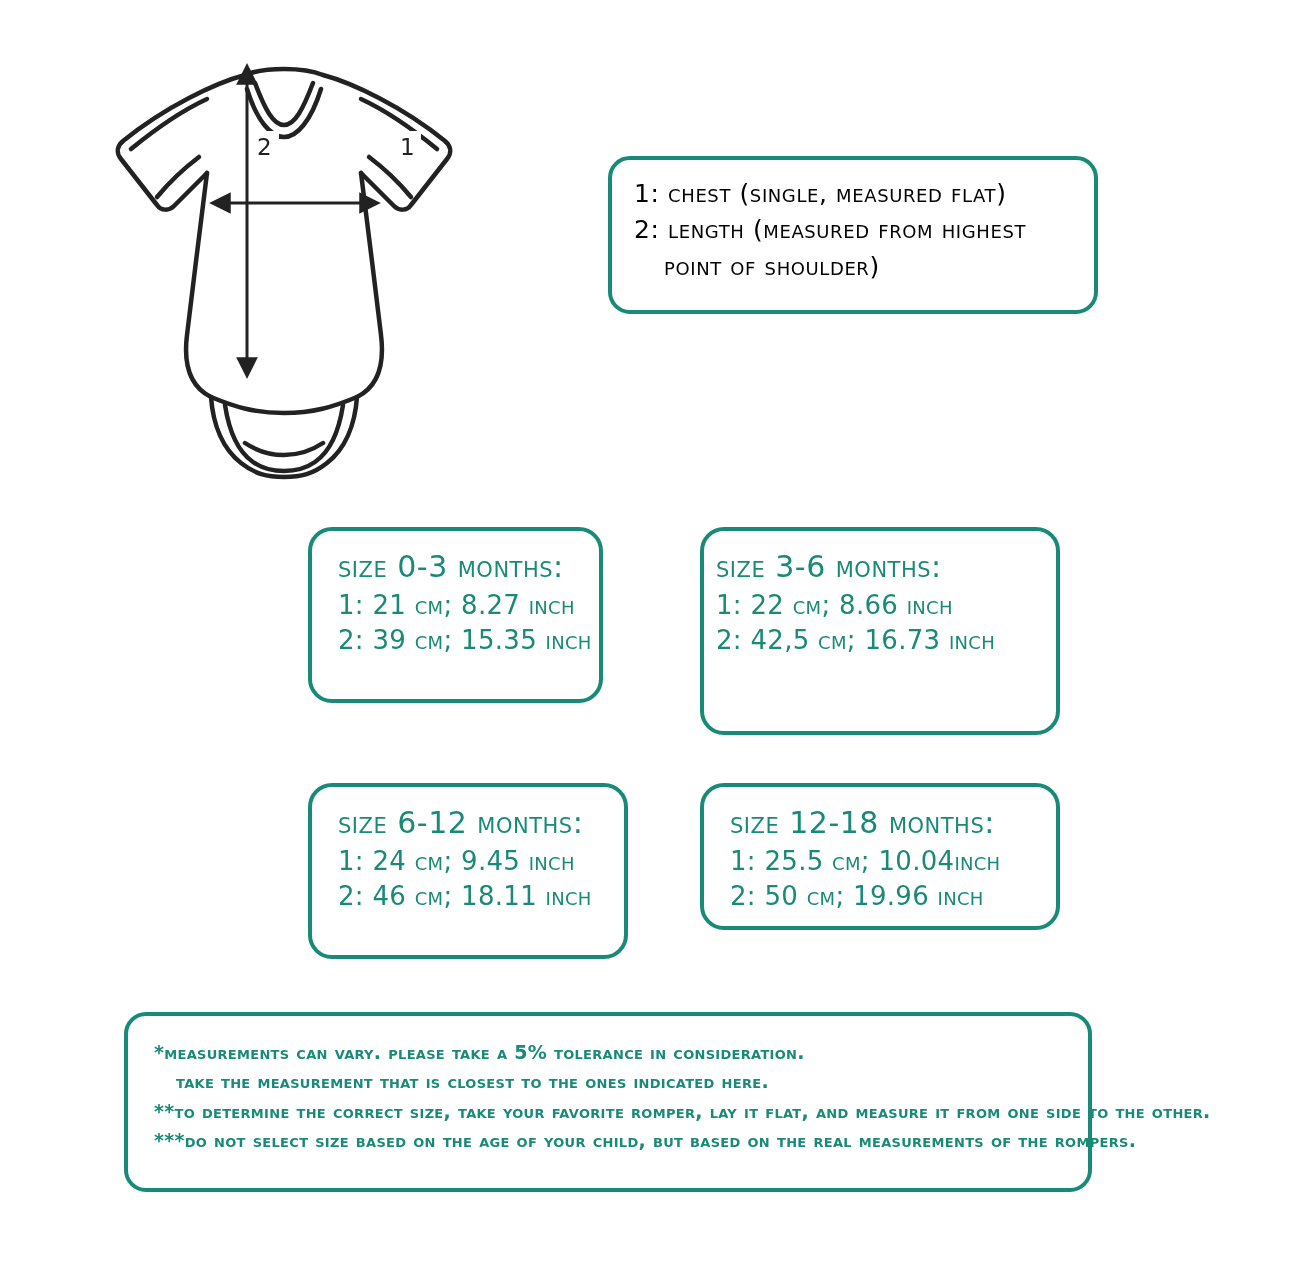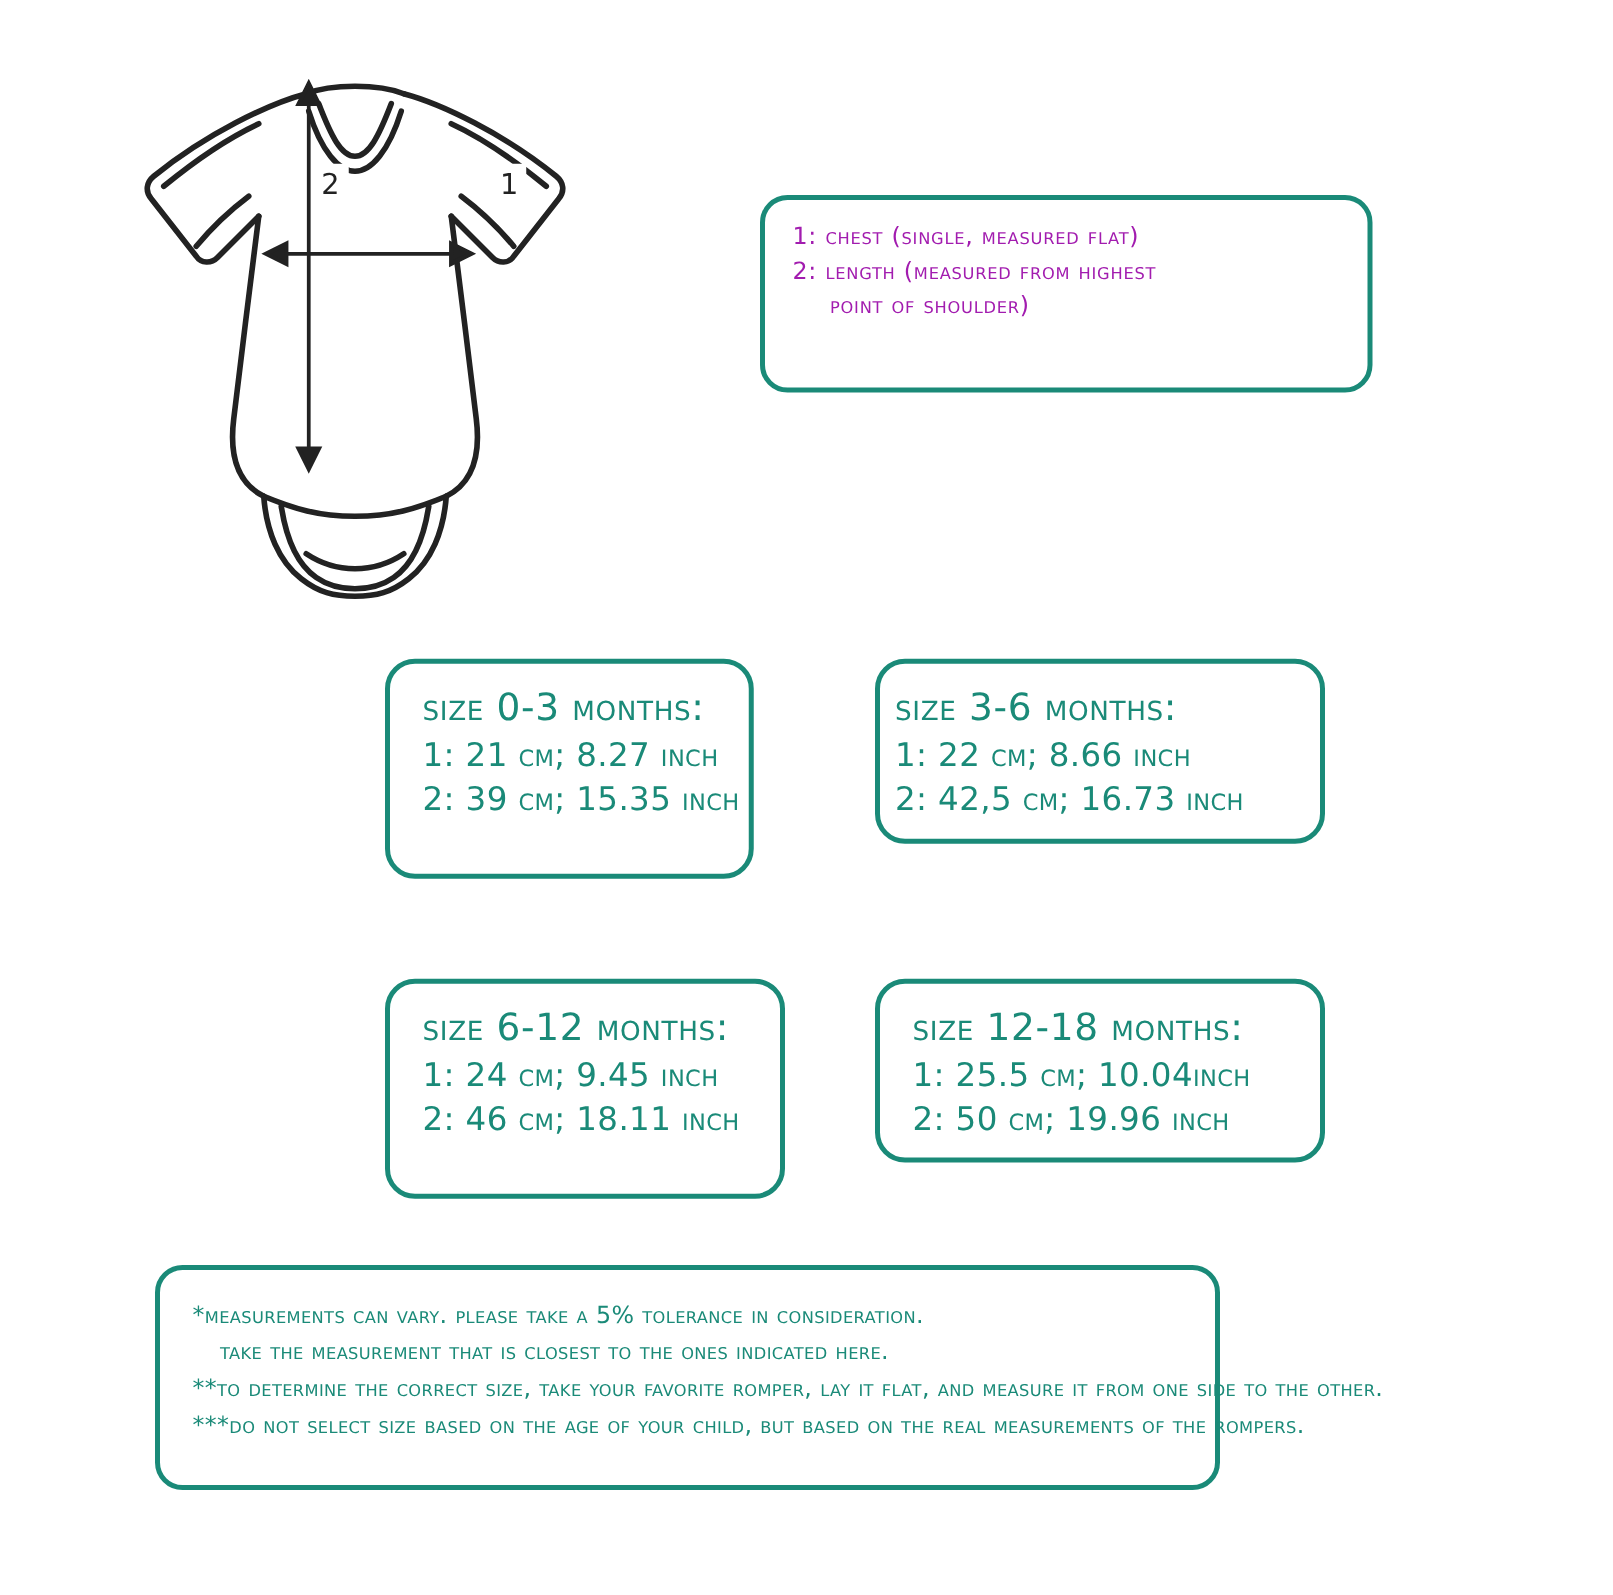--- a/index.html
+++ b/index.html
@@ -30,42 +30,42 @@
     left: 608px;
     top: 156px;
     width: 490px;
     height: 158px;
     border: 4px solid #1a8a78;
     border-radius: 22px;
     box-sizing: border-box;
     padding: 16px 22px 10px 22px;
   }
   .legend-line {
-    color: #a21caf;
-    font-size: 19px;
+    color: #000000;
+    font-size: 25px;
     letter-spacing: 0.6px;
     line-height: 1.45;
     font-variant: small-caps;
     text-transform: lowercase;
     white-space: nowrap;
   }
   .legend-line.indented {
     padding-left: 30px;
   }
 
   
   .size-card {
     position: absolute;
     border: 4px solid #1a8a78;
     border-radius: 24px;
     box-sizing: border-box;
     padding: 16px 24px 14px 26px;
   }
   #size-card-0 { left: 308px; top: 527px; width: 295px; height: 176px; }
-  #size-card-1 { left: 700px; top: 527px; width: 360px; height: 148px; padding-left: 12px; }
+  #size-card-1 { left: 700px; top: 527px; width: 360px; height: 208px; padding-left: 12px; }
   #size-card-2 { left: 308px; top: 783px; width: 320px; height: 176px; }
   #size-card-3 { left: 700px; top: 783px; width: 360px; height: 147px; }
 
   .size-title {
     color: #1a8a78;
     font-size: 30px;
     letter-spacing: 0.5px;
     font-variant: small-caps;
     text-transform: lowercase;
     line-height: 1.35;
@@ -79,26 +79,27 @@
     text-transform: lowercase;
     line-height: 1.38;
     white-space: nowrap;
   }
 
   
   #notes-box {
     position: absolute;
     left: 124px;
     top: 1012px;
-    width: 852px;
+    width: 968px;
     height: 180px;
     border: 4px solid #1a8a78;
     border-radius: 22px;
     box-sizing: border-box;
     padding: 22px 26px 12px 26px;
+    font-weight: bold;
   }
   .note-line {
     color: #1a8a78;
     font-size: 19px;
     letter-spacing: 0.3px;
     line-height: 1.55;
     font-variant: small-caps;
     text-transform: lowercase;
     white-space: nowrap;
   }

